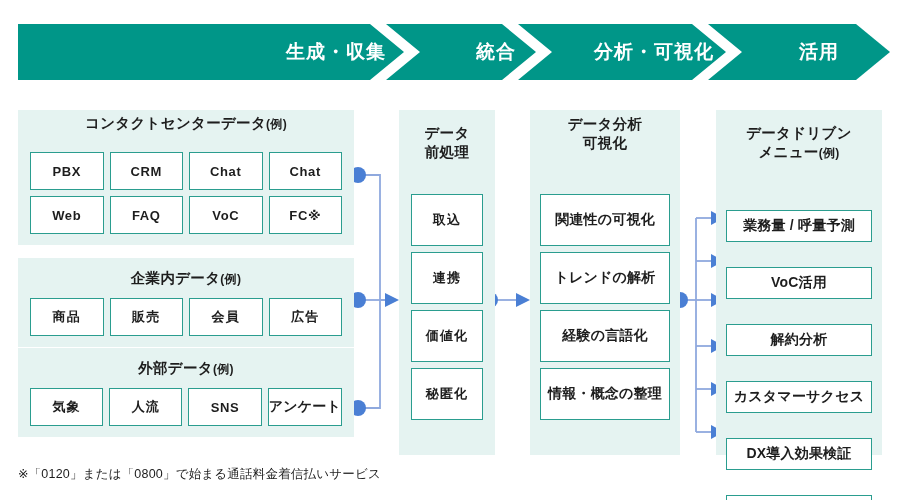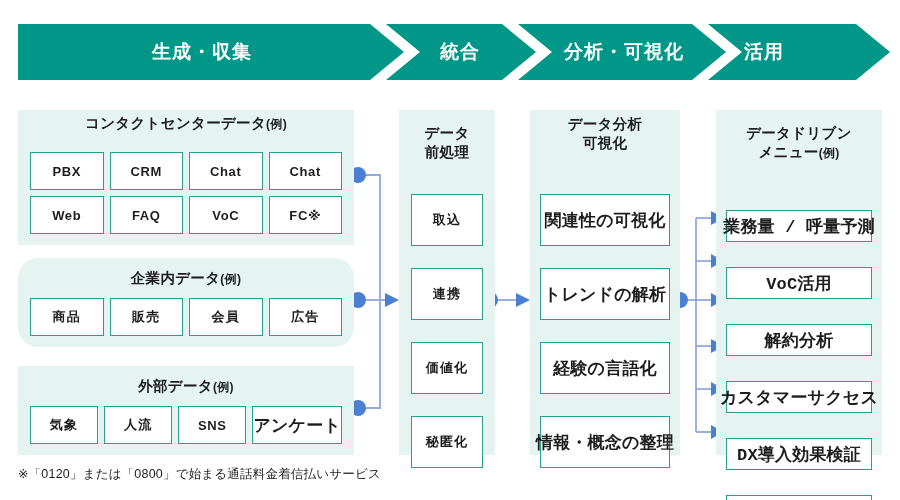--- a/index.html
+++ b/index.html
@@ -24,21 +24,21 @@
     top: 24px;
     width: 872px;
     height: 56px;
   }
   #stage-banner svg { display: block; }
   .stage-label {
     position: absolute;
     top: 0;
     height: 72px;
     line-height: 56px;
-    text-align: center;
+    text-align: right;
     color: #ffffff;
     font-size: 19px;
     font-weight: bold;
     letter-spacing: 1px;
     white-space: nowrap;
     pointer-events: none;
   }
 
   
   .panel {
@@ -65,21 +65,21 @@
     display: flex;
     align-items: center;
     justify-content: center;
     font-size: 13px;
     font-weight: bold;
     color: #1d1d1d;
     letter-spacing: 0.6px;
     white-space: nowrap;
   }
   .tag.jp { letter-spacing: 1.2px; }
-  .tag.small { font-size: 17px; letter-spacing: 0.2px; font-family: Liberation Mono, monospace; }
+  .tag.small { font-size: 14px; letter-spacing: 0.2px; }
 
   
   .tag-grid {
     position: absolute;
     display: grid;
     gap: 6px;
   }
   #panel-contact .tag-grid {
     grid-template-columns: repeat(4, 1fr);
     grid-template-rows: repeat(2, 38px);
@@ -88,21 +88,21 @@
   #panel-external .tag-grid {
     grid-template-columns: repeat(4, 1fr);
     grid-template-rows: 38px;
   }
 
   
   .tag-stack {
     position: absolute;
     display: flex;
     flex-direction: column;
-    gap: 22px;
+    gap: 6px;
   }
   .tag-stack .tag { height: 52px; }
   #panel-menu .tag-stack .tag { height: 32px; }
 
   
   .connector {
     position: absolute;
     left: 0;
     top: 0;
     width: 900px;
@@ -179,33 +179,33 @@
     <div class="tag">CRM</div>
     <div class="tag">Chat</div>
     <div class="tag">Chat</div>
     <div class="tag">Web</div>
     <div class="tag">FAQ</div>
     <div class="tag">VoC</div>
     <div class="tag">FC※</div>
   </div>
 </div>
 
-<div class="panel" id="panel-internal" style="left:18px; top:258px; width:336px; height:89px;border-radius:20px;">
+<div class="panel" id="panel-internal" style="left:18px; top:258px; width:336px; height:89px;">
   <div class="panel-title" style="padding-top:11px;">
     <span>企業内データ</span><span class="paren">(例)</span>
   </div>
   <div class="tag-grid" style="left:12px; top:40px; width:312px;">
     <div class="tag jp">商品</div>
     <div class="tag jp">販売</div>
     <div class="tag jp">会員</div>
     <div class="tag jp">広告</div>
   </div>
 </div>
 
-<div class="panel" id="panel-external" style="left:18px; top:366px; width:336px; height:89px;">
+<div class="panel" id="panel-external" style="left:18px; top:348px; width:336px; height:89px;">
   <div class="panel-title" style="padding-top:11px;">
     <span>外部データ</span><span class="paren">(例)</span>
   </div>
   <div class="tag-grid" style="left:12px; top:40px; width:312px;">
     <div class="tag jp">気象</div>
     <div class="tag jp">人流</div>
     <div class="tag">SNS</div>
     <div class="tag small">アンケート</div>
   </div>
 </div>

